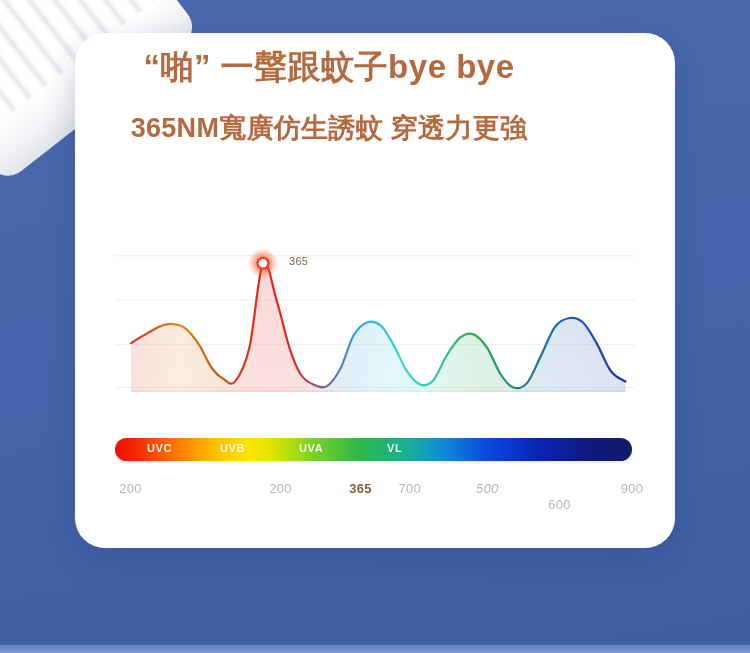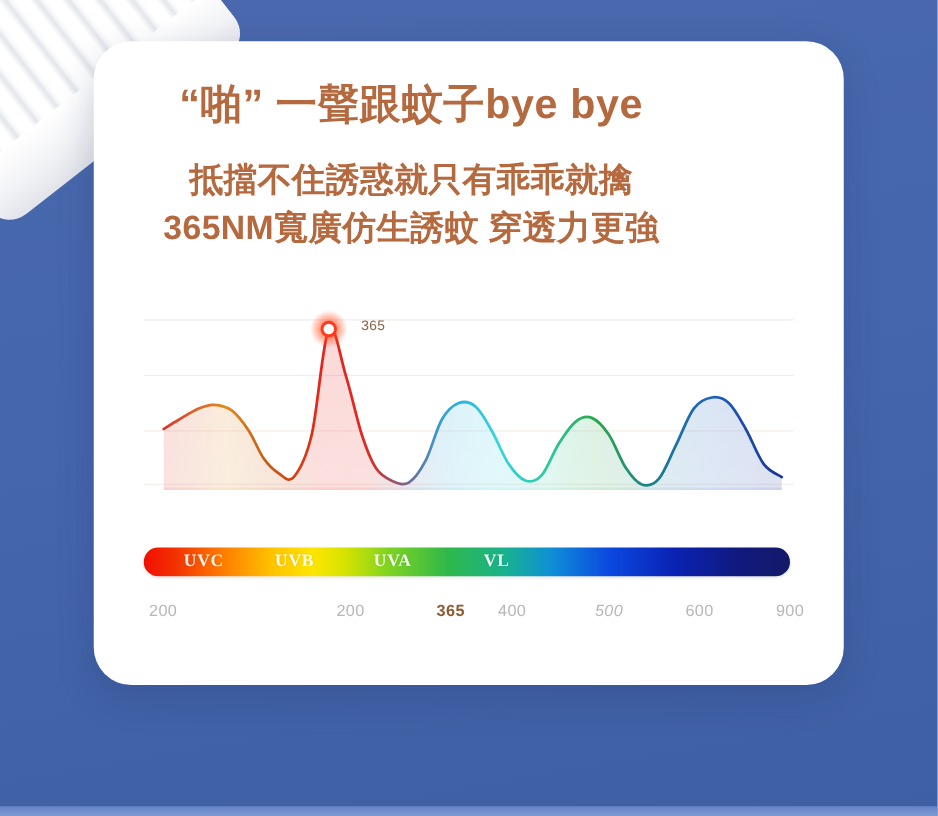--- a/index.html
+++ b/index.html
@@ -103,21 +103,21 @@
     overflow: hidden;
   }
 
   
   .headings {
     position: absolute;
     left: 0;
     top: 0;
     width: 508px;
     text-align: center;
-    padding-top: 30px;
+    padding-top: 14px;
   }
   .headline-main {
     color: #b4693f;
     font-size: 33px;
     font-weight: bold;
     letter-spacing: 0.5px;
     line-height: 1.2;
     white-space: nowrap;
   }
   .headline-sub {
@@ -173,26 +173,25 @@
       #0b49e0 72%,
       #0a23b4 82%,
       #10197d 92%,
       #131a6a 100%
     );
     box-shadow: 0 1px 3px rgba(0,0,0,.12);
   }
   .band-label {
     position: absolute;
     top: 4px;
-    font-size: 14px;
+    font-size: 11px;
     font-weight: bold;
     letter-spacing: .6px;
     color: rgba(255,255,255,.92);
     text-shadow: 0 0 2px rgba(0,0,0,.12);
-    font-family: Liberation Serif, serif;
   }
   .band-uvc { left: 32px; }
   .band-uvb { left: 105px; }
   .band-uva { left: 184px; }
   .band-vl  { left: 272px; }
 
   
   .axis {
     position: absolute;
     left: 40px;
@@ -231,21 +230,20 @@
     <div class="product-btn b3">
       <span class="product-btn-glyph">◎</span>
     </div>
   </div>
 
   <div class="card">
 
     <div class="headings">
       <div class="headline-main">“啪” 一聲跟蚊子bye bye</div>
       <div class="headline-sub">
-        <div>抵擋不住誘惑就只有乖乖就擒</div>
         <div>365NM寬廣仿生誘蚊 穿透力更強</div>
       </div>
     </div>
 
     <div class="chart-wrap">
       <svg class="chart-svg" id="chart-svg" width="520" height="170" viewBox="0 0 520 170">
         <defs>
           <linearGradient id="curveStroke" x1="0" y1="0" x2="1" y2="0">
               <stop offset="0%" stop-color="#d8372f"></stop>
               <stop offset="10%" stop-color="#e08a1e"></stop>
@@ -308,22 +306,22 @@
       <span class="band-label band-uvc">UVC</span>
       <span class="band-label band-uvb">UVB</span>
       <span class="band-label band-uva">UVA</span>
       <span class="band-label band-vl">VL</span>
     </div>
 
     <div class="axis" id="axis">
         <span class="tick" style="left: 3%;">200</span>
         <span class="tick" style="left: 32%;">200</span>
         <span class="tick highlight" style="left: 47.5%;">365</span>
-        <span class="tick" style="left: 57%;">400</span>
+        <span class="tick" style="left: 57%;">700</span>
         <span class="tick" style="left: 72%; font-style: italic;">500</span>
-        <span class="tick" style="left: 86%;">600</span>
+        <span class="tick" style="left: 86%; margin-top: 16px;">600</span>
         <span class="tick" style="left: 100%;">900</span>
       </div>
 
   </div>
 
   <div class="bottom-strip"></div>
 </div>
 
 </body></html>

